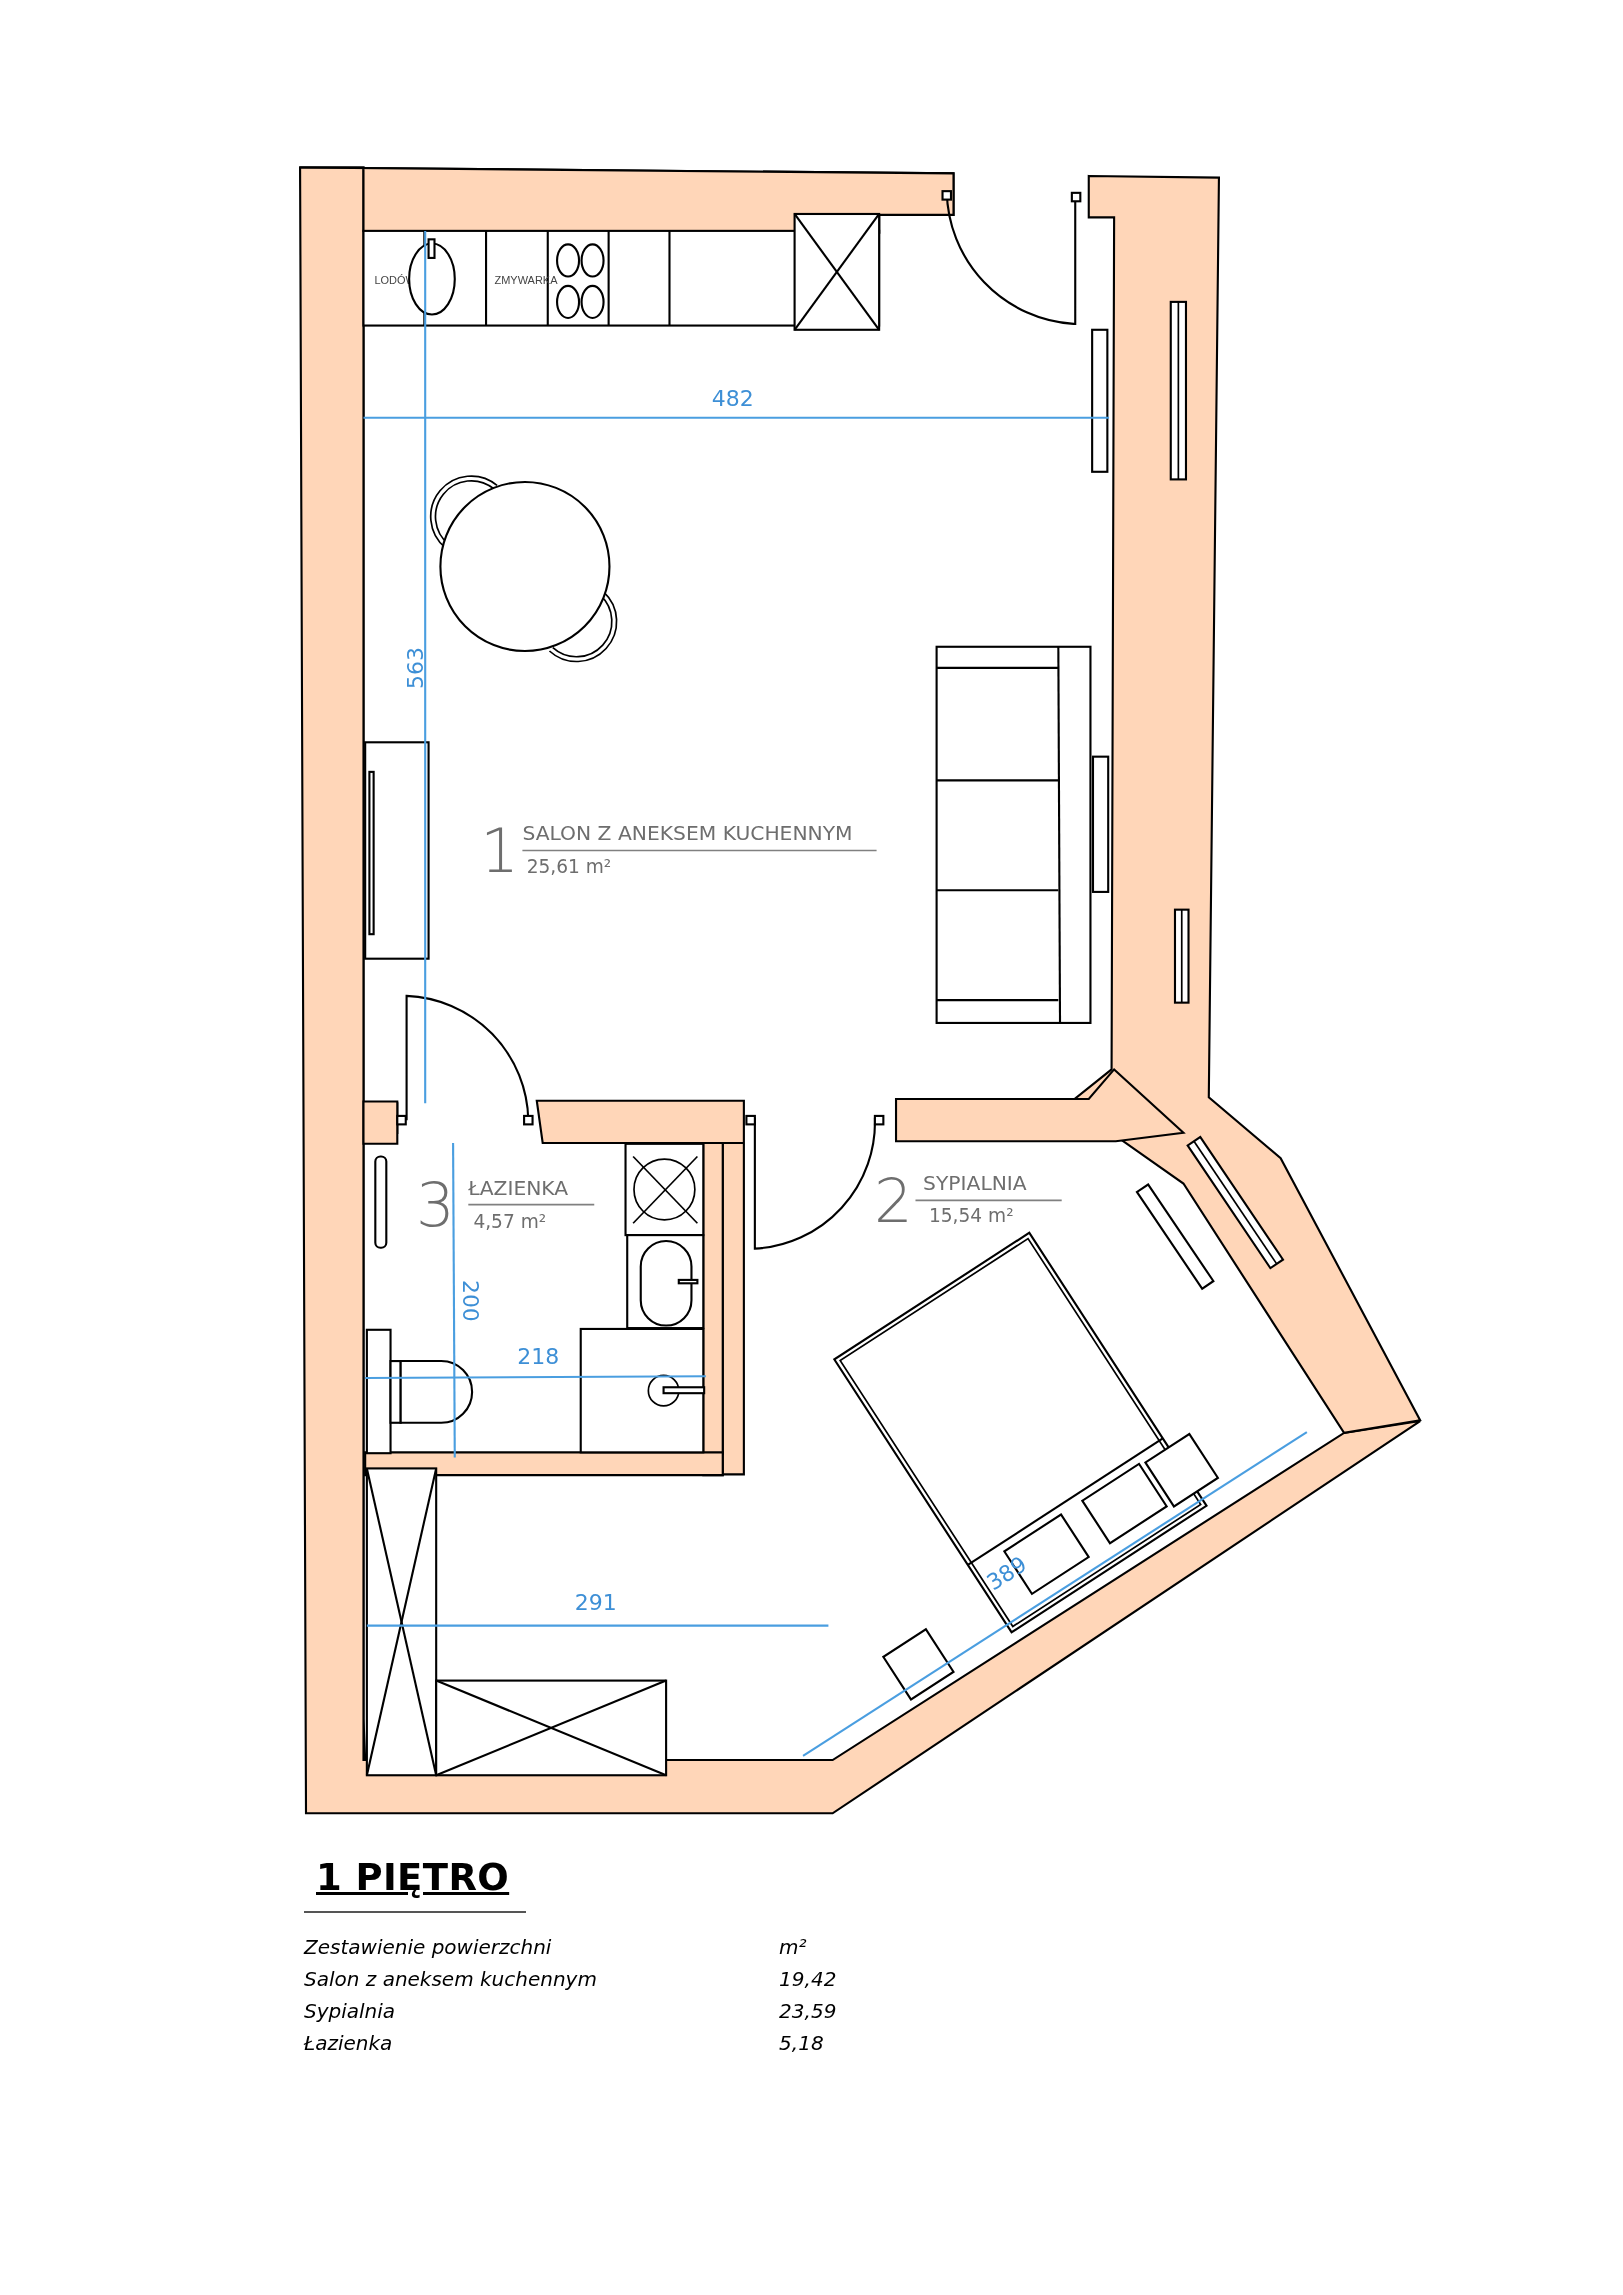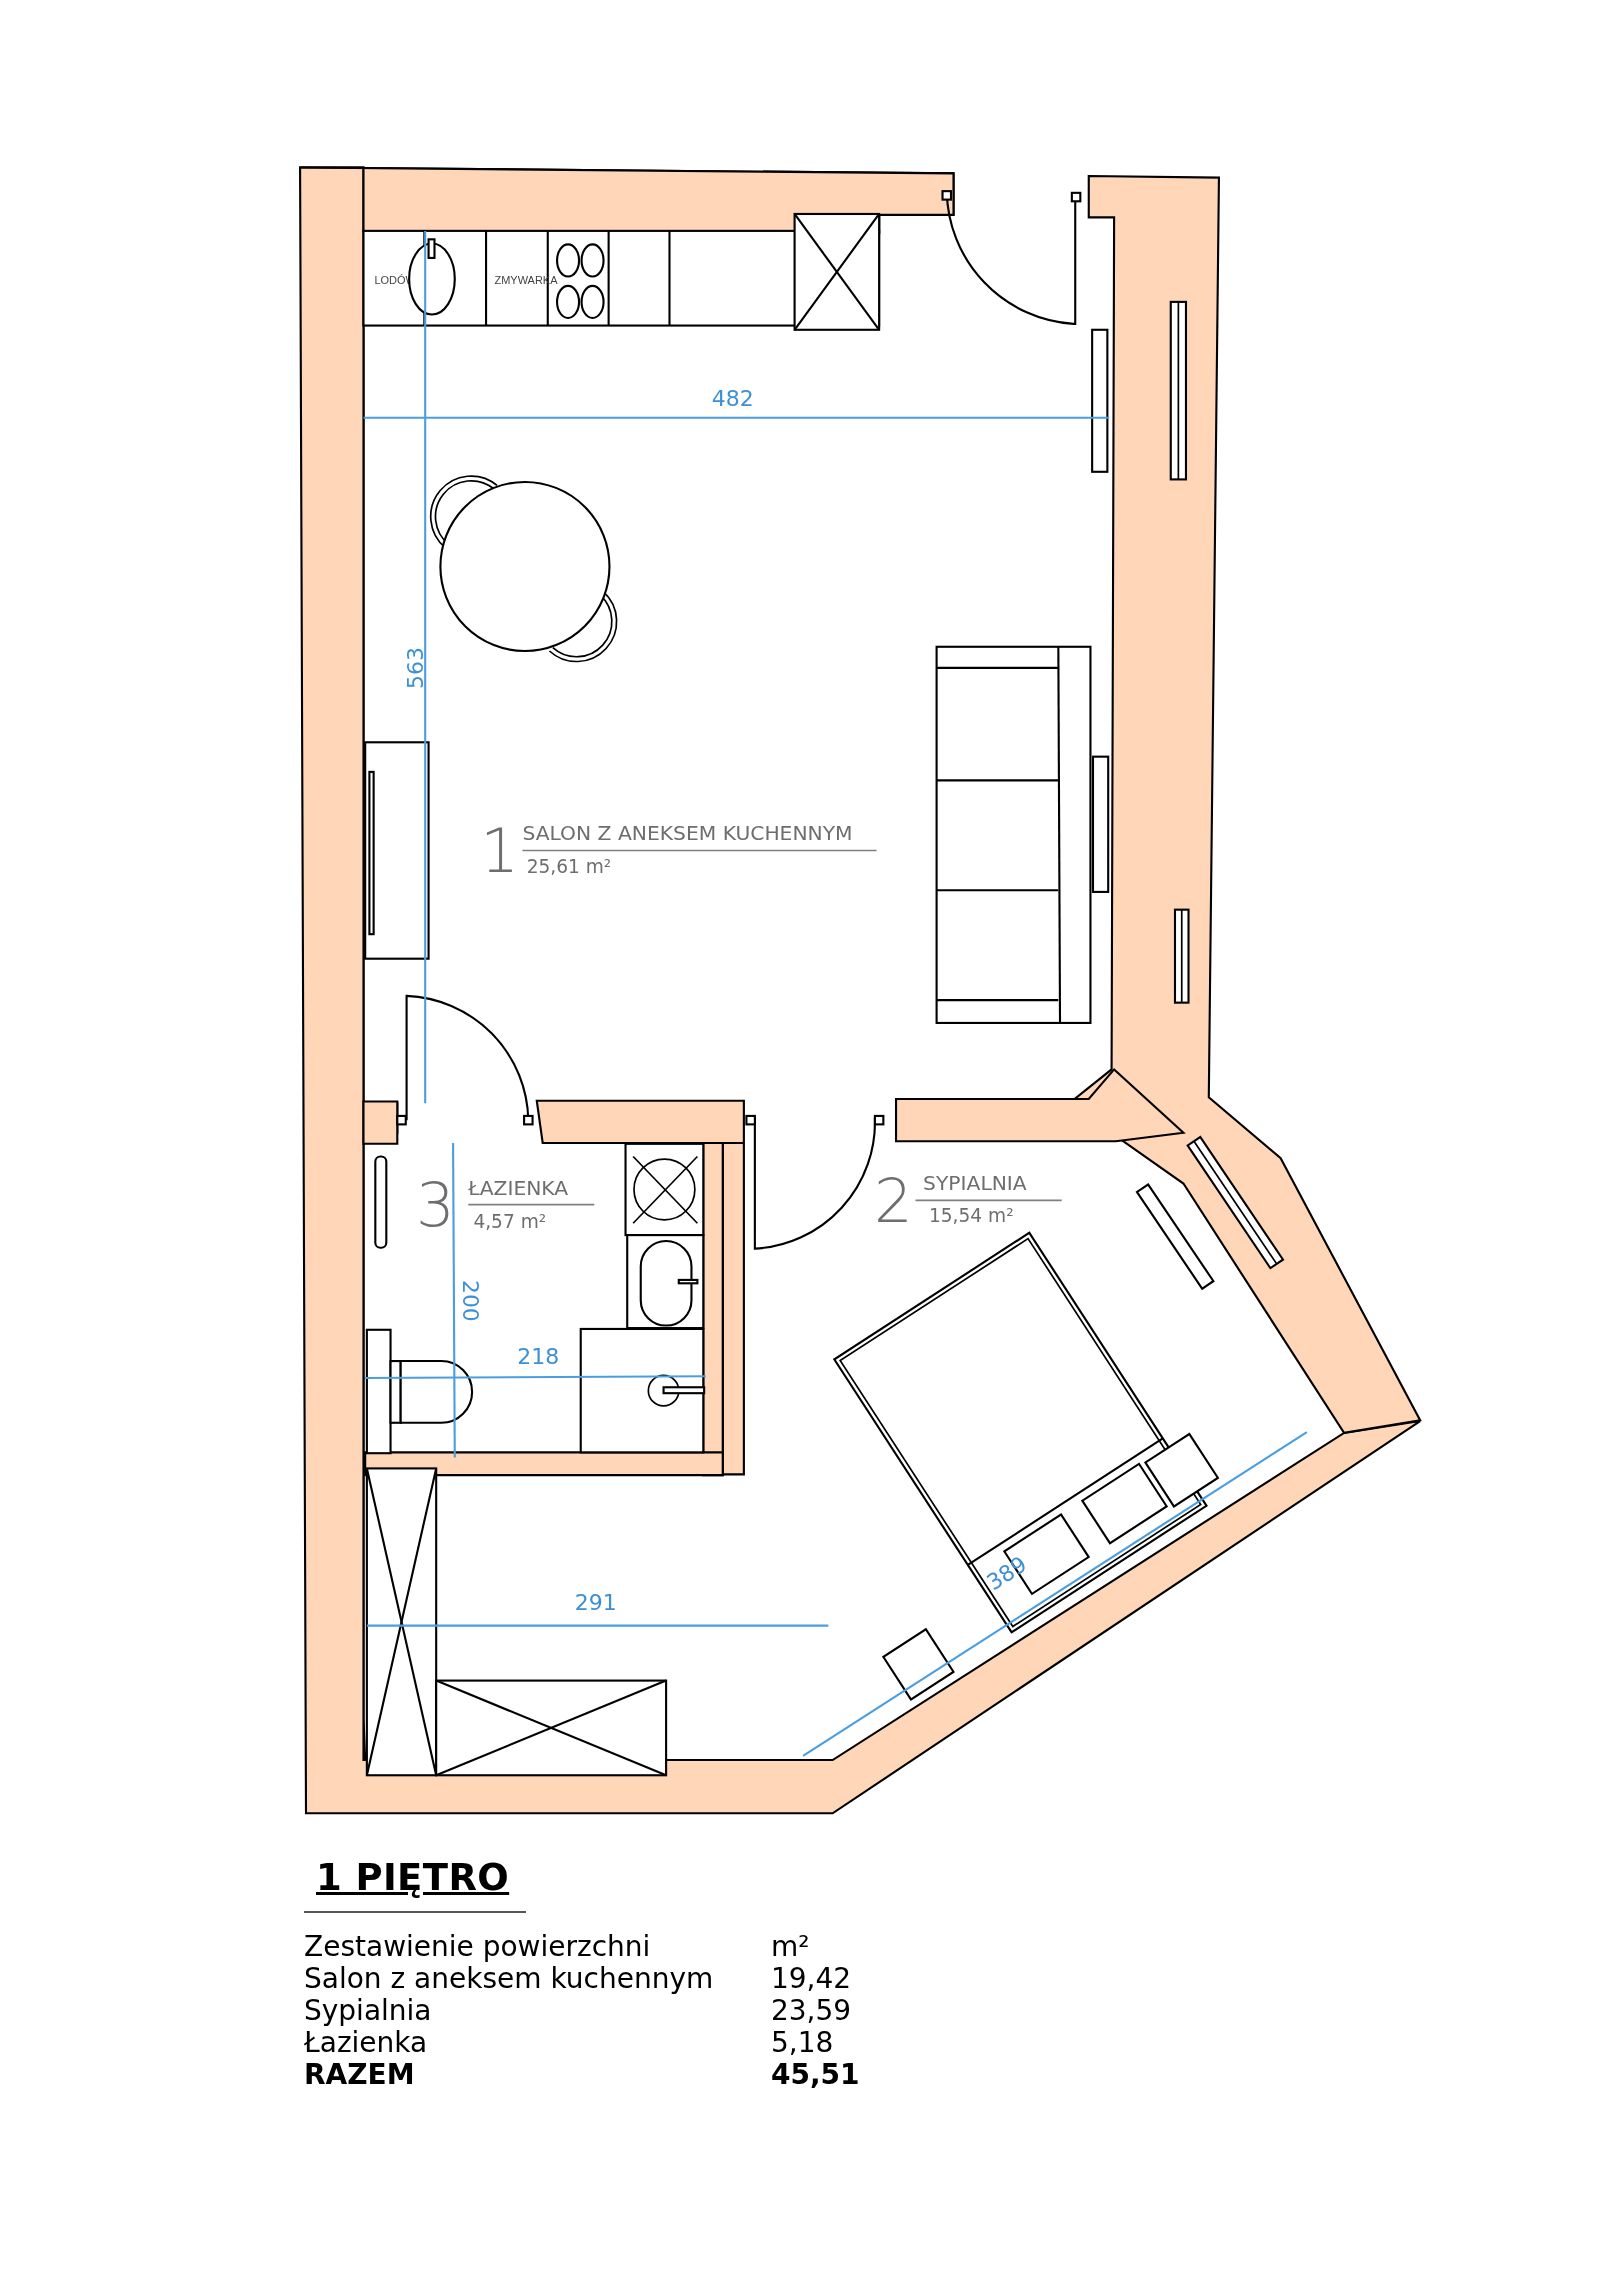--- a/index.html
+++ b/index.html
@@ -15,21 +15,21 @@
     .roomname { fill: #6e6e6e; font-family: "DejaVu Sans", sans-serif; font-size: 24px; }
     .roomarea { fill: #6e6e6e; font-family: "DejaVu Sans", sans-serif; font-size: 22px; }
     .roomline { stroke: #808080; stroke-width: 2; }
     .applabel { fill: #444; font-family: "Liberation Sans", sans-serif; font-size: 13px; }
 
     #summary { position: absolute; left: 304px; top: 1856px; width: 575px;
       font-family: "DejaVu Sans", sans-serif; color: #000; }
     #summary .floor-title { font-size: 37px; font-weight: bold; margin: 0 0 0 12px; letter-spacing: 0.4px; text-decoration: underline; }
     #summary .title-rule { width: 222px; height: 1.7px; background: #555; margin-top: 12px; }
     #summary table { border-collapse: collapse; margin-top: 18.6px; width: 568px; }
-    #summary td { font-size: 28px; padding: 0; line-height: 32px; }
+    #summary td { font-size: 20px; padding: 0; line-height: 32px; font-style: italic; }
     #summary td.val { }
     #summary tr.total td { font-weight: bold; }
   </style>
 </head>
 <body>
 
 <svg id="plan" viewBox="0 0 1920 2180" xmlns="http://www.w3.org/2000/svg">
 
   <g>
 
@@ -236,20 +236,16 @@
       <td class="val">19,42</td>
     </tr>
     <tr>
       <td>Sypialnia</td>
       <td class="val">23,59</td>
     </tr>
     <tr>
       <td>Łazienka</td>
       <td class="val">5,18</td>
     </tr>
-    <tr class="total">
-      <td>RAZEM</td>
-      <td class="val">45,51</td>
-    </tr>
   </tbody>
     </table>
 </div>
 
 
 </body></html>

